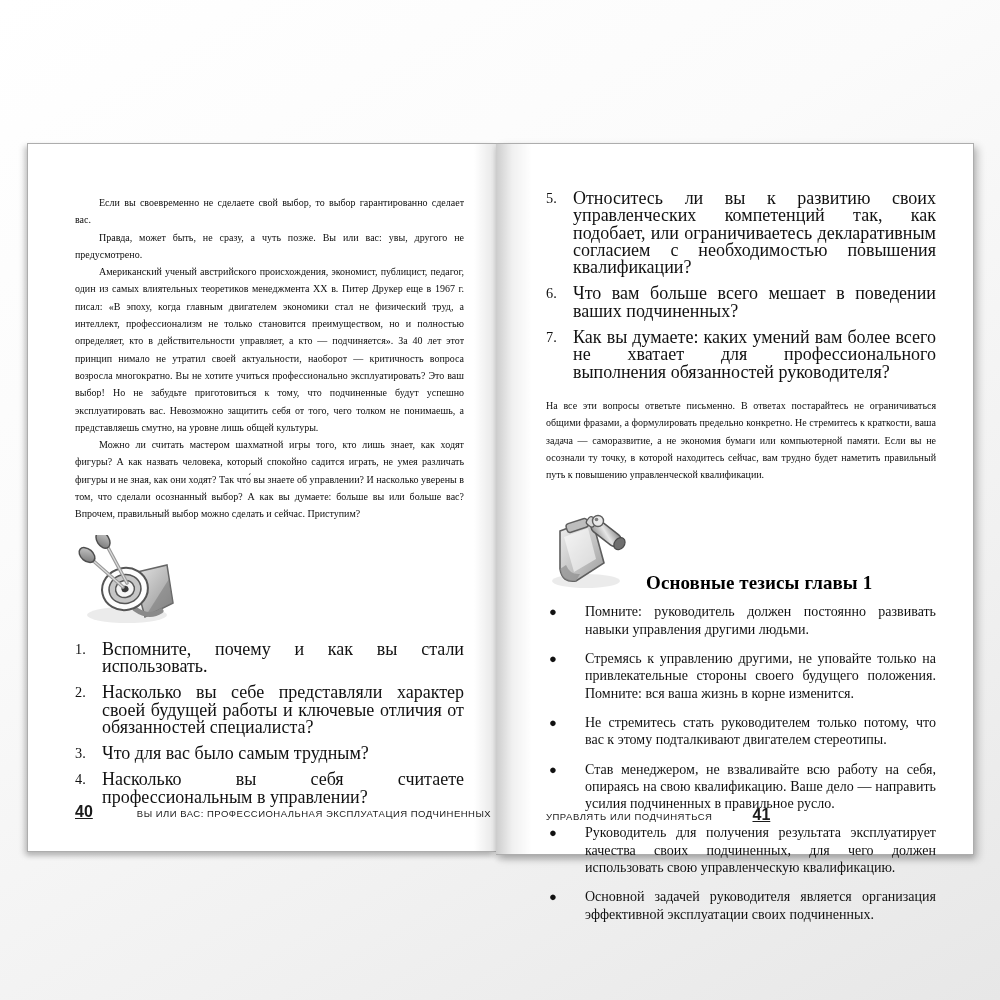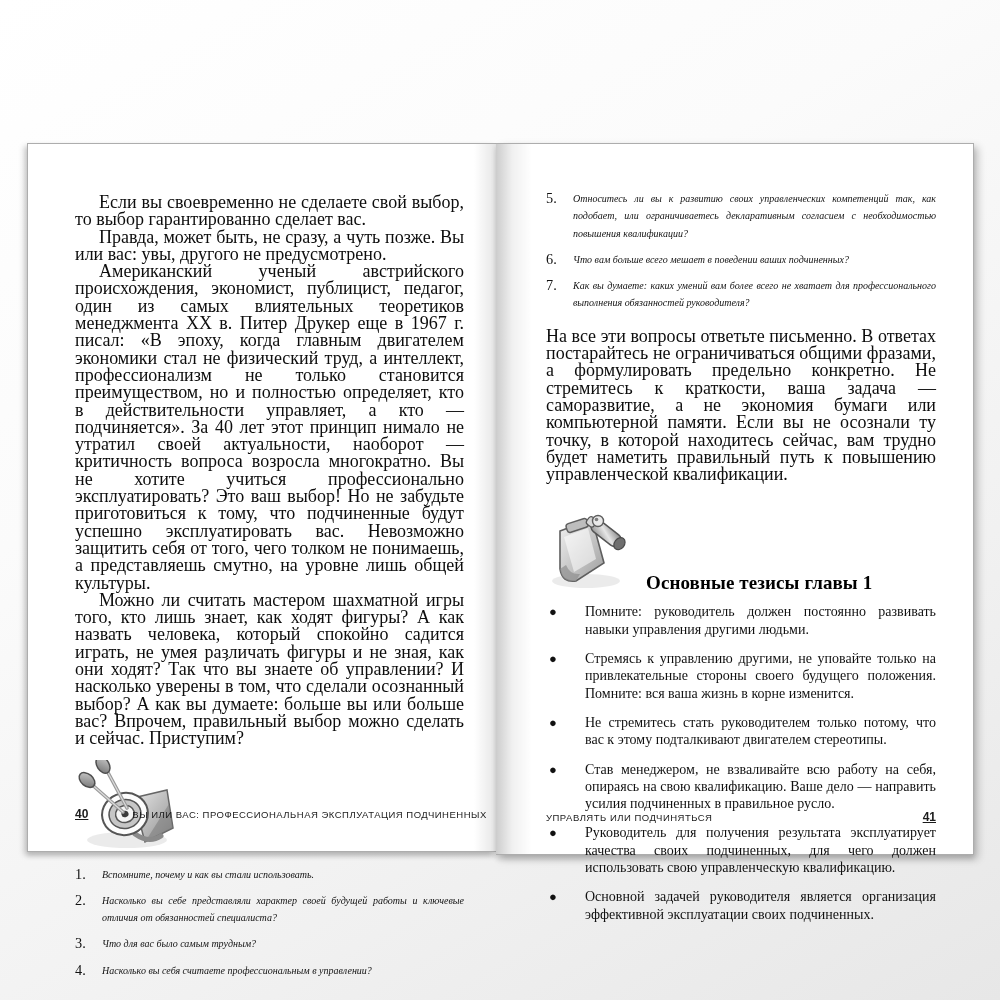--- a/index.html
+++ b/index.html
@@ -27,51 +27,51 @@
   .page.right::before{
     content:"";position:absolute;left:0;top:0;bottom:0;width:36px;pointer-events:none;
     background:linear-gradient(to right,rgba(0,0,0,0.20) 0%,rgba(0,0,0,0.06) 45%,rgba(0,0,0,0) 100%);
   }
   .content{position:absolute;top:0;bottom:0;}
   .left .content{left:47px;width:389px;top:50px;}
   .right .content{left:50px;width:390px;top:46px;}
 
   .para{
     margin:0;text-align:justify;text-indent:24px;
-    font-size:18px;line-height:17.3px;color:#0d0d0d;
+    font-size:10px;line-height:17.3px;color:#0d0d0d;
     hyphens:auto;-webkit-hyphens:auto;
   }
   .section{display:flex;align-items:flex-end;margin-top:12px;}
   .section .icon-wrap{flex:none;margin-right:14px;}
   .section h2{
     margin:0;font-size:19px;line-height:24px;font-weight:bold;color:#000;
     letter-spacing:0.1px;
   }
   .nlist{margin-top:10px;}
   .nlist .item{display:flex;margin-bottom:9px;}
   .nlist .num{flex:none;width:27px;font-size:14.3px;line-height:17.3px;}
   .nlist .txt{
-    flex:1;text-align:justify;font-size:10px;line-height:17.3px;
-    hyphens:auto;font-style:italic;-webkit-hyphens:auto;
+    flex:1;text-align:justify;font-size:18px;line-height:17.3px;
+    hyphens:auto;-webkit-hyphens:auto;
   }
   .blist{margin-top:8px;}
   .blist .item{display:flex;margin-bottom:12px;}
   .blist .marker{flex:none;width:36px;font-size:13px;line-height:17.3px;padding-left:3px;}
   .blist .txt{
     flex:1;text-align:justify;font-size:14px;line-height:17.3px;
     hyphens:auto;-webkit-hyphens:auto;
   }
   .footer{
     position:absolute;bottom:30px;display:flex;align-items:baseline;
     font-family:"Liberation Sans", sans-serif;font-size:9.5px;
     letter-spacing:0.5px;color:#1b1b1b;white-space:nowrap;
   }
   .left .footer{left:47px;width:389px;}
-  .right .footer{left:50px;width:390px;justify-content:space-between;gap:32px;}
-  .pagenum{font-weight:bold;font-size:12px;letter-spacing:0;text-decoration:underline;}
+  .right .footer{left:50px;width:390px;justify-content:flex-start;}
+  .pagenum{font-weight:bold;font-size:16px;letter-spacing:0;text-decoration:underline;}
   .left .footer .pagenum{margin-right:44px;}
   .right .footer .pagenum{margin-left:40px;}
   .rp-para{margin-top:16px;}
   .right .section{margin-top:14px;}
 </style>
 </head>
 <body>
 
 <div class="book">
 

